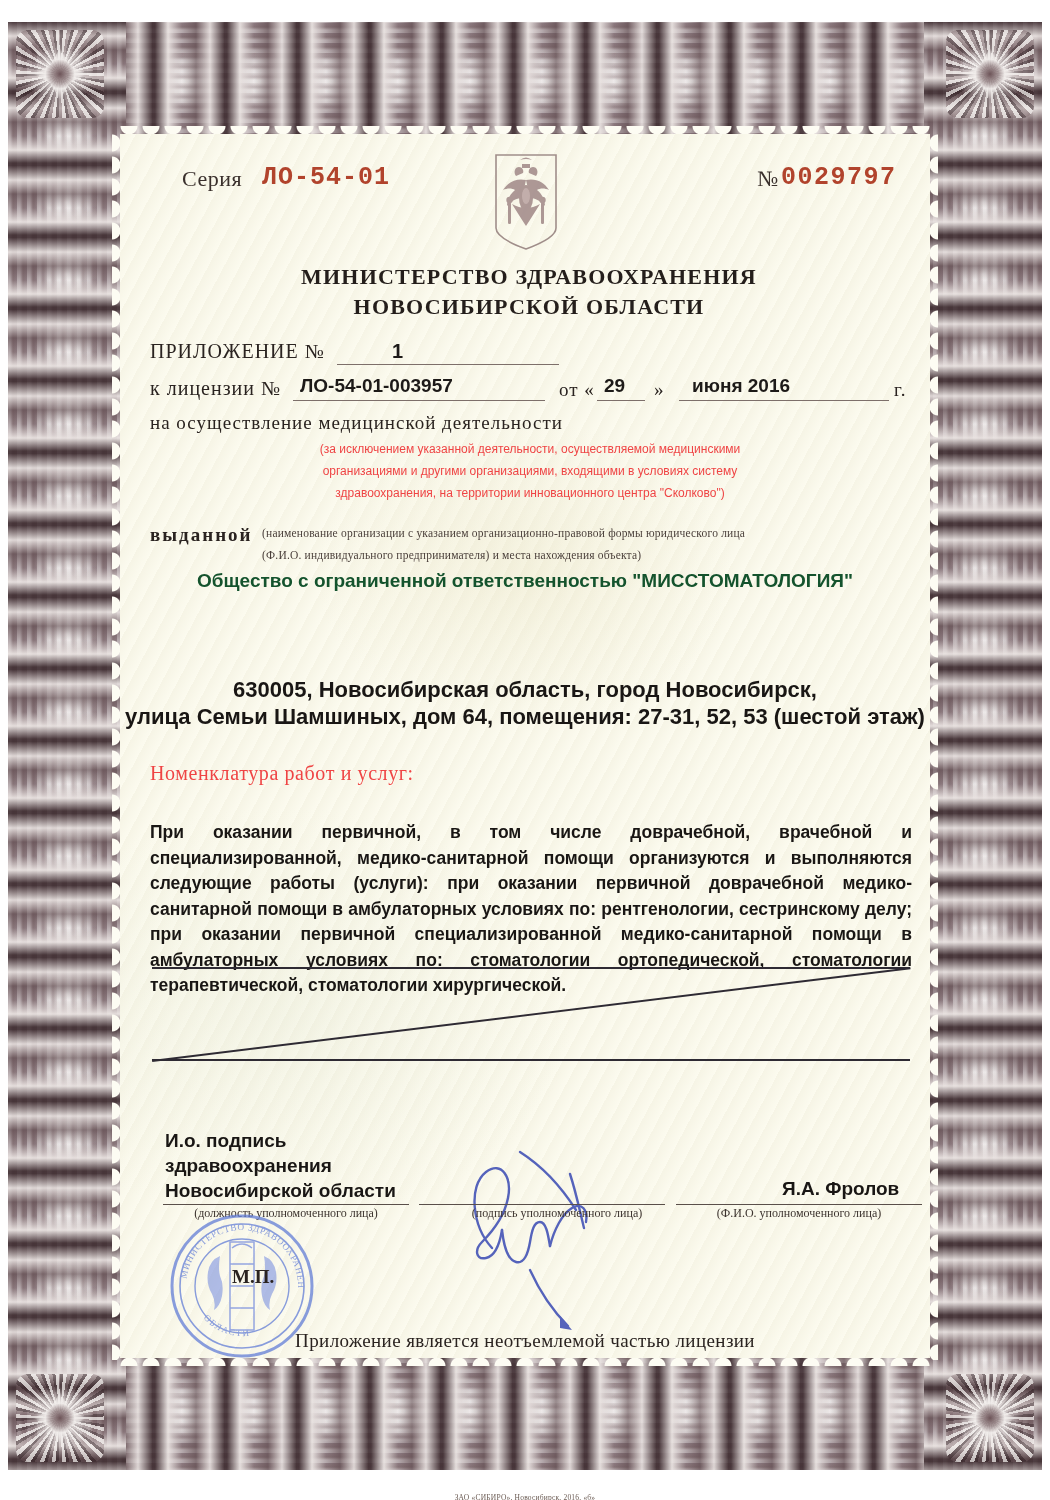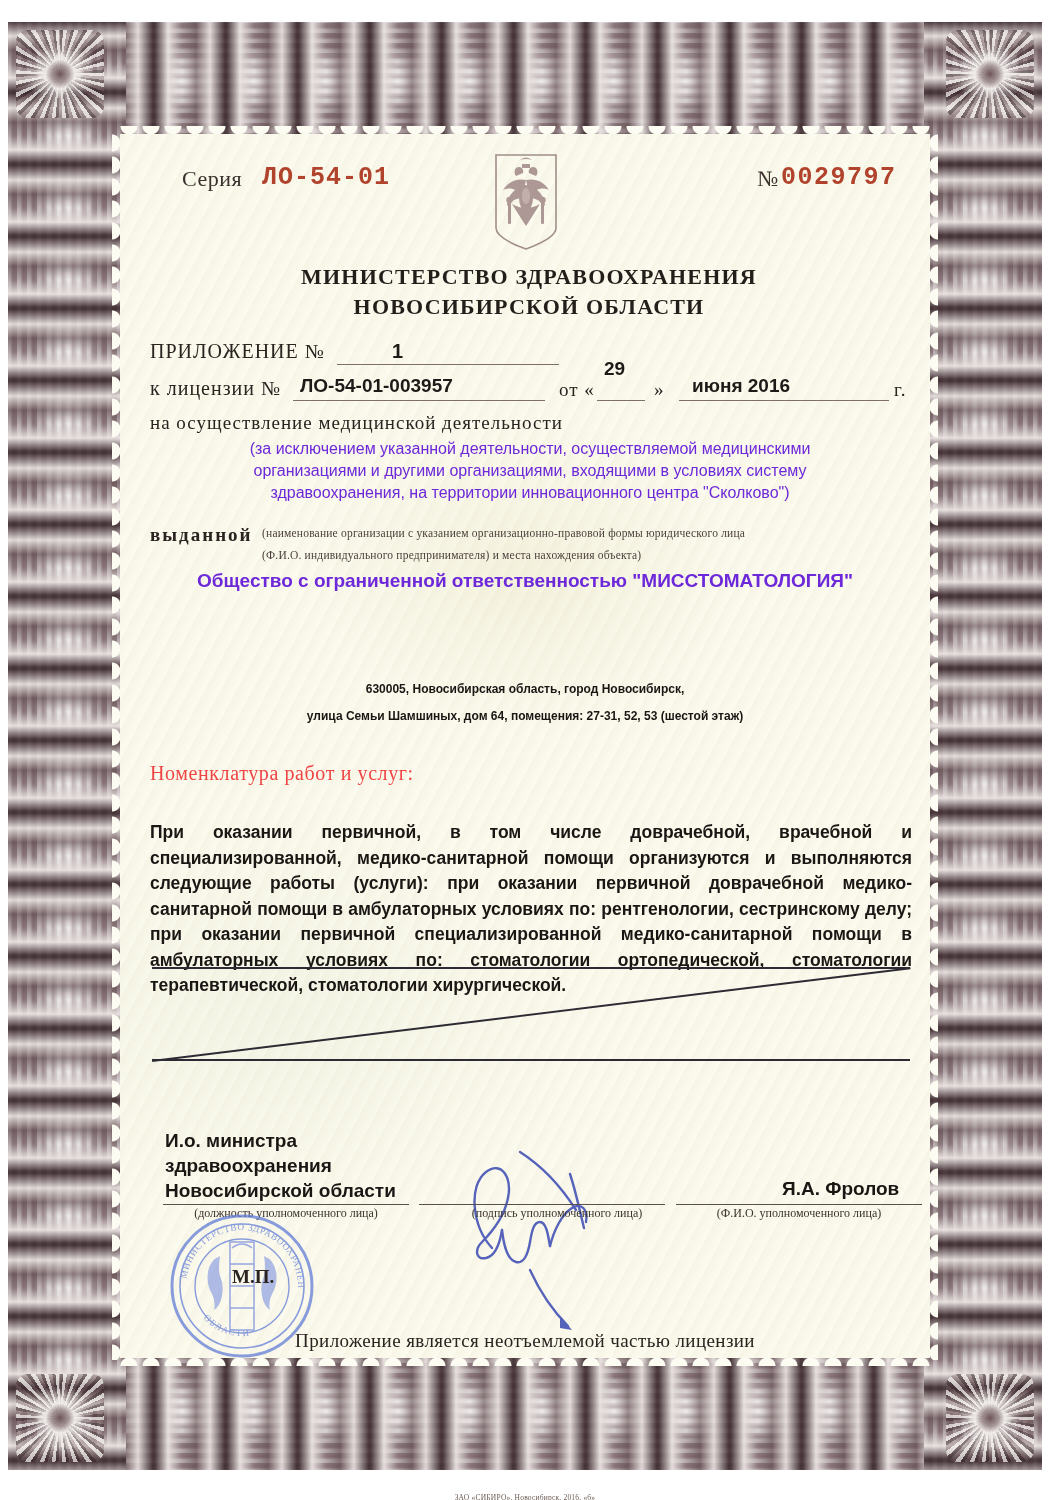--- a/index.html
+++ b/index.html
@@ -234,38 +234,38 @@
 
   .row-prilozhenie { left: 150px; top: 340px; }
   .val-prilozhenie { left: 392px; top: 340px; font-size: 20px; }
   .ul-prilozhenie  { left: 337px; top: 364px; width: 222px; }
 
   .row-licenzii    { left: 150px; top: 377px; }
   .val-licenzii    { left: 300px; top: 375px; }
   .ul-licenzii     { left: 293px; top: 400px; width: 252px; }
 
   .row-ot          { left: 559px; top: 379px; font-size: 19px; }
-  .val-day         { left: 604px; top: 358px; text-align: right; }
+  .val-day         { left: 604px; top: 375px; text-align: right; }
   .ul-day          { left: 597px; top: 400px; width: 48px; }
   .row-quote2      { left: 654px; top: 379px; font-size: 19px; }
   .val-month       { left: 692px; top: 375px; }
   .ul-month        { left: 679px; top: 400px; width: 210px; }
   .row-g           { left: 894px; top: 379px; font-size: 19px; }
 
   .row-activity    { left: 150px; top: 412px; font-size: 19px; }
 
   .paren-block {
     position: absolute;
     left: 150px; top: 438px;
     width: 760px;
     text-align: center;
     font-family: "Liberation Sans", sans-serif;
-    font-size: 16px;
+    font-size: 12px;
     line-height: 22px;
-    color: #6d28d9;
+    color: #ef4444;
   }
 
   .row-vydannoy {
     left: 150px; top: 524px;
     font-family: "Liberation Serif", serif;
     font-size: 19px;
     letter-spacing: 2px;
     font-weight: bold;
     color: #2a2320;
   }
@@ -280,31 +280,31 @@
   .fine2 { left: 262px; top: 549px; }
 
   .org-name {
     position: absolute;
     left: 0; top: 570px;
     width: 1050px;
     text-align: center;
     font-family: "Liberation Sans", sans-serif;
     font-weight: bold;
     font-size: 19px;
-    color: #6d28d9;
+    color: #14532d;
   }
 
   .addr {
     position: absolute;
     left: 0; top: 676px;
     width: 1050px;
     text-align: center;
     font-family: "Liberation Sans", sans-serif;
     font-weight: bold;
-    font-size: 12px;
+    font-size: 22px;
     line-height: 27px;
     color: #191614;
   }
 
   .nomen {
     position: absolute;
     left: 150px; top: 762px;
     font-family: "Liberation Serif", serif;
     font-size: 20px;
     letter-spacing: 0.6px;
@@ -521,21 +521,21 @@
     <div class="nomen">Номенклатура работ и услуг:</div>
     <div class="body-text">При оказании первичной, в том числе доврачебной, врачебной и специализированной, медико-санитарной помощи организуются и выполняются следующие работы (услуги): при оказании первичной доврачебной медико-санитарной помощи в амбулаторных условиях по: рентгенологии, сестринскому делу; при оказании первичной специализированной медико-санитарной помощи в амбулаторных условиях по: стоматологии ортопедической, стоматологии терапевтической, стоматологии хирургической.</div>
 
     <div class="z-diag-wrap">
       <div class="zline z-top"></div>
       <div class="z-diag2"></div>
       <div class="zline z-bot"></div>
     </div>
 
     <div class="sig-title">
-      <div>И.о. министра</div>
+      <div>И.о. подпись</div>
       <div>здравоохранения</div>
       <div>Новосибирской области</div>
     </div>
 
     <div class="ink">
       <svg viewBox="0 0 230 210" width="230" height="210">
         <g fill="none" stroke="#3f4fb5" stroke-width="2.4" stroke-linecap="round">
           <path d="M72 118 C52 96 48 56 66 42 C82 30 92 48 88 68 C84 88 70 104 62 112 C54 120 56 130 66 128 C76 126 80 112 82 100"></path>
           <path d="M82 100 C84 118 88 130 96 132 C104 134 108 124 110 112 C112 100 114 92 120 92 C126 92 128 104 130 116"></path>
           <path d="M130 116 C134 100 142 84 152 78 C162 72 168 80 166 92"></path>

